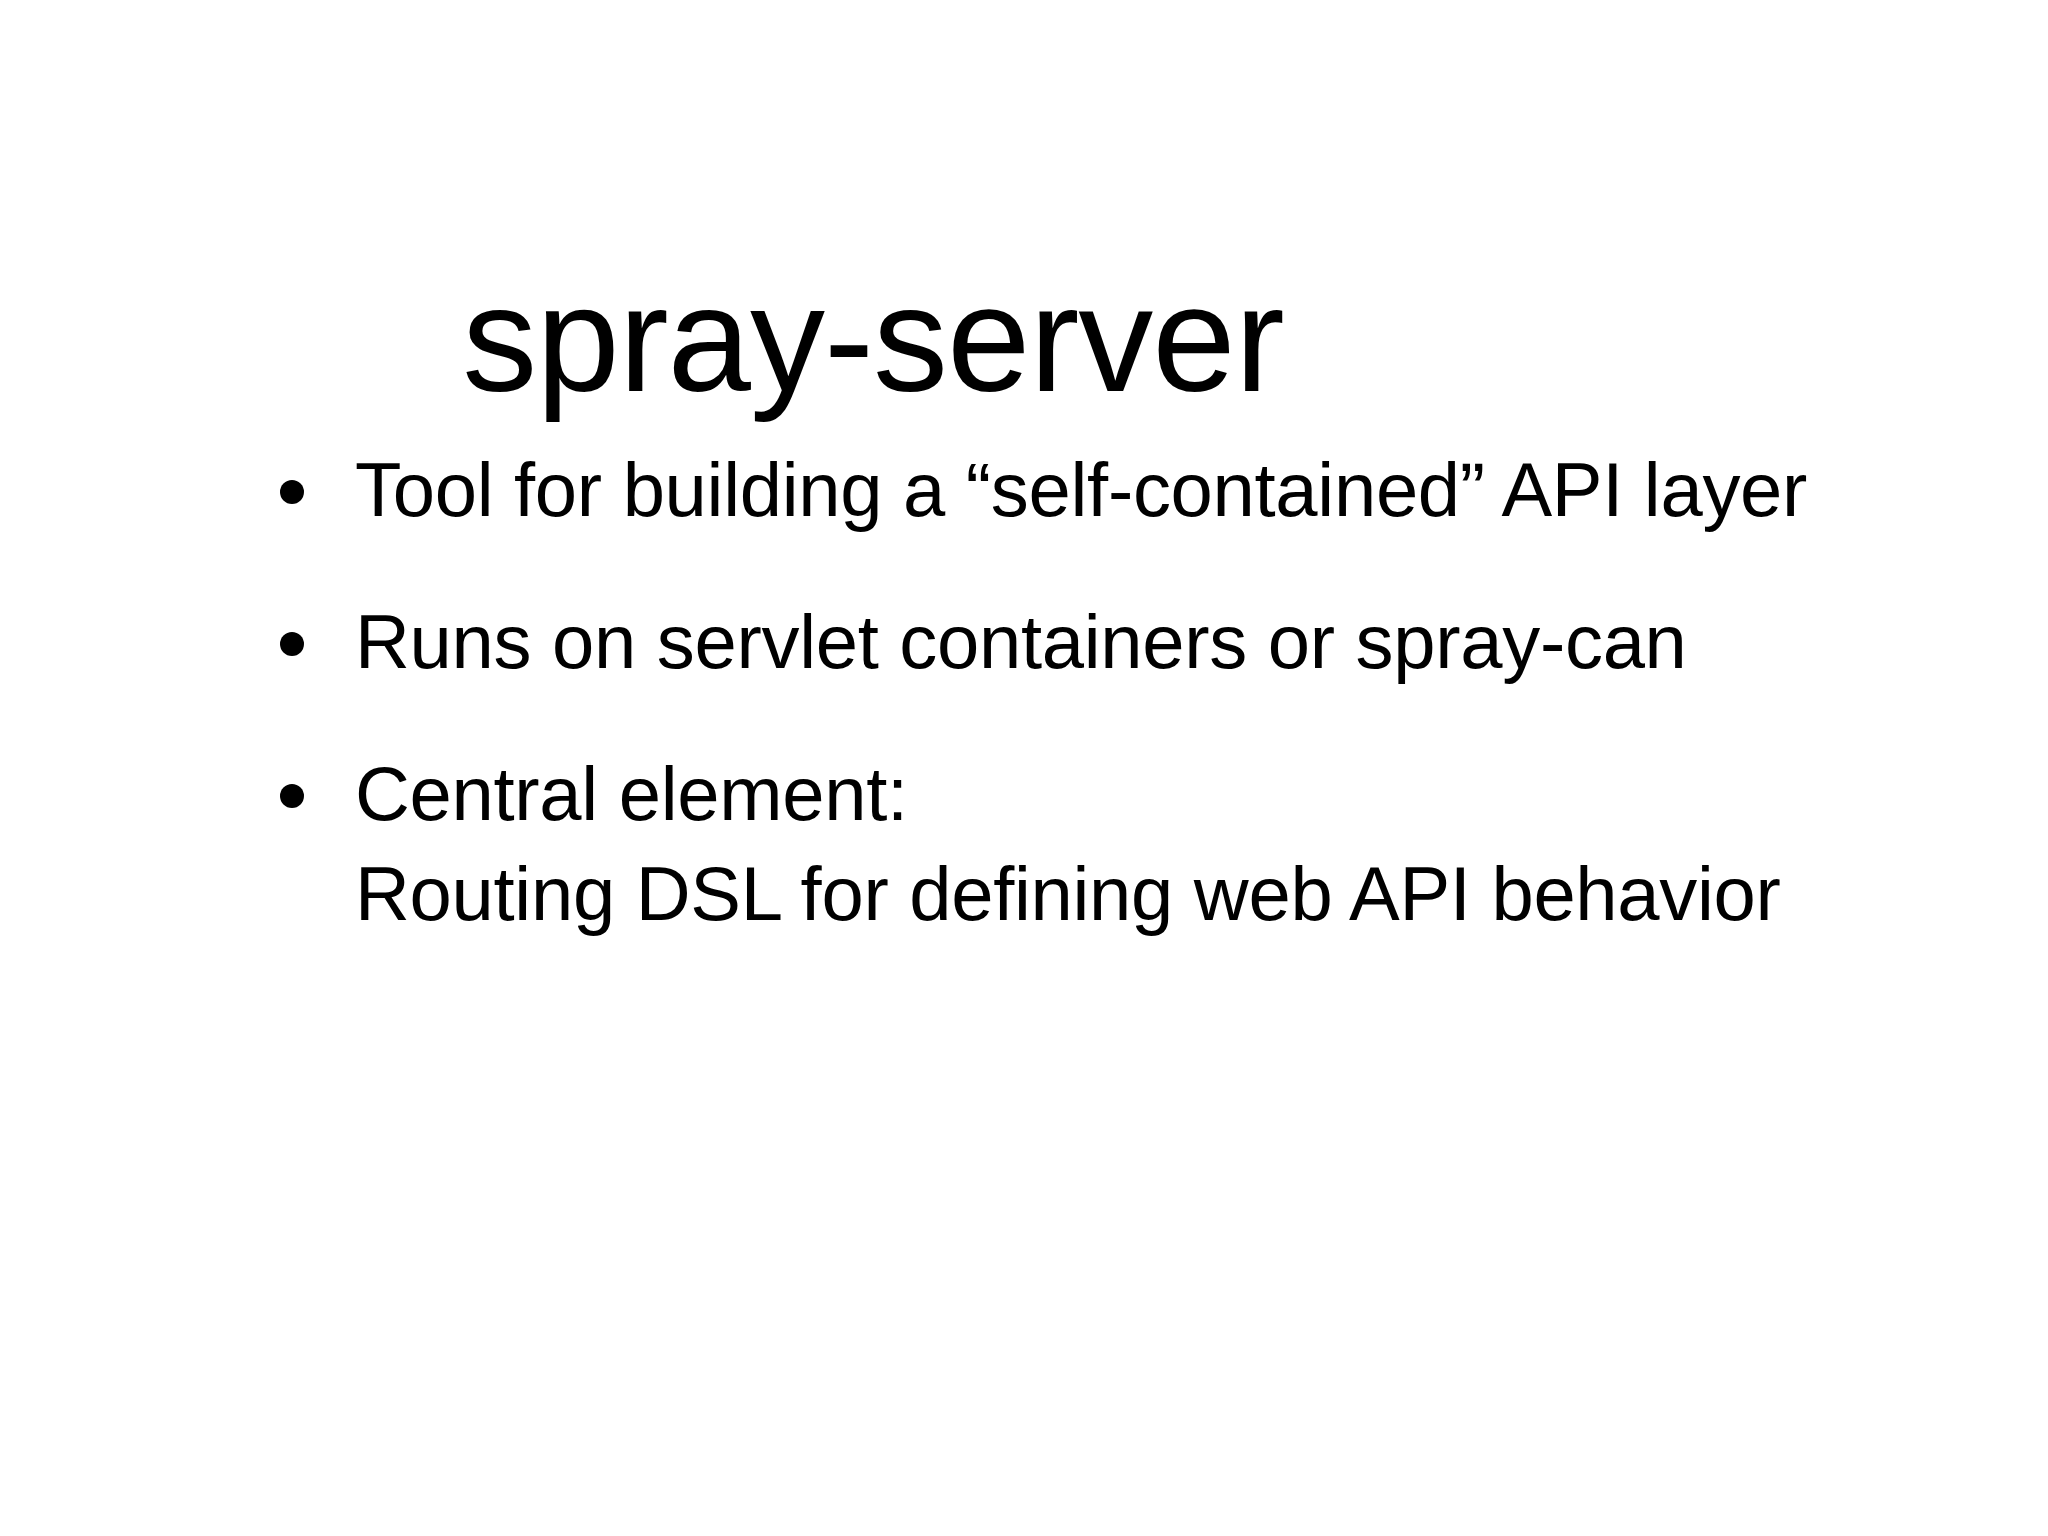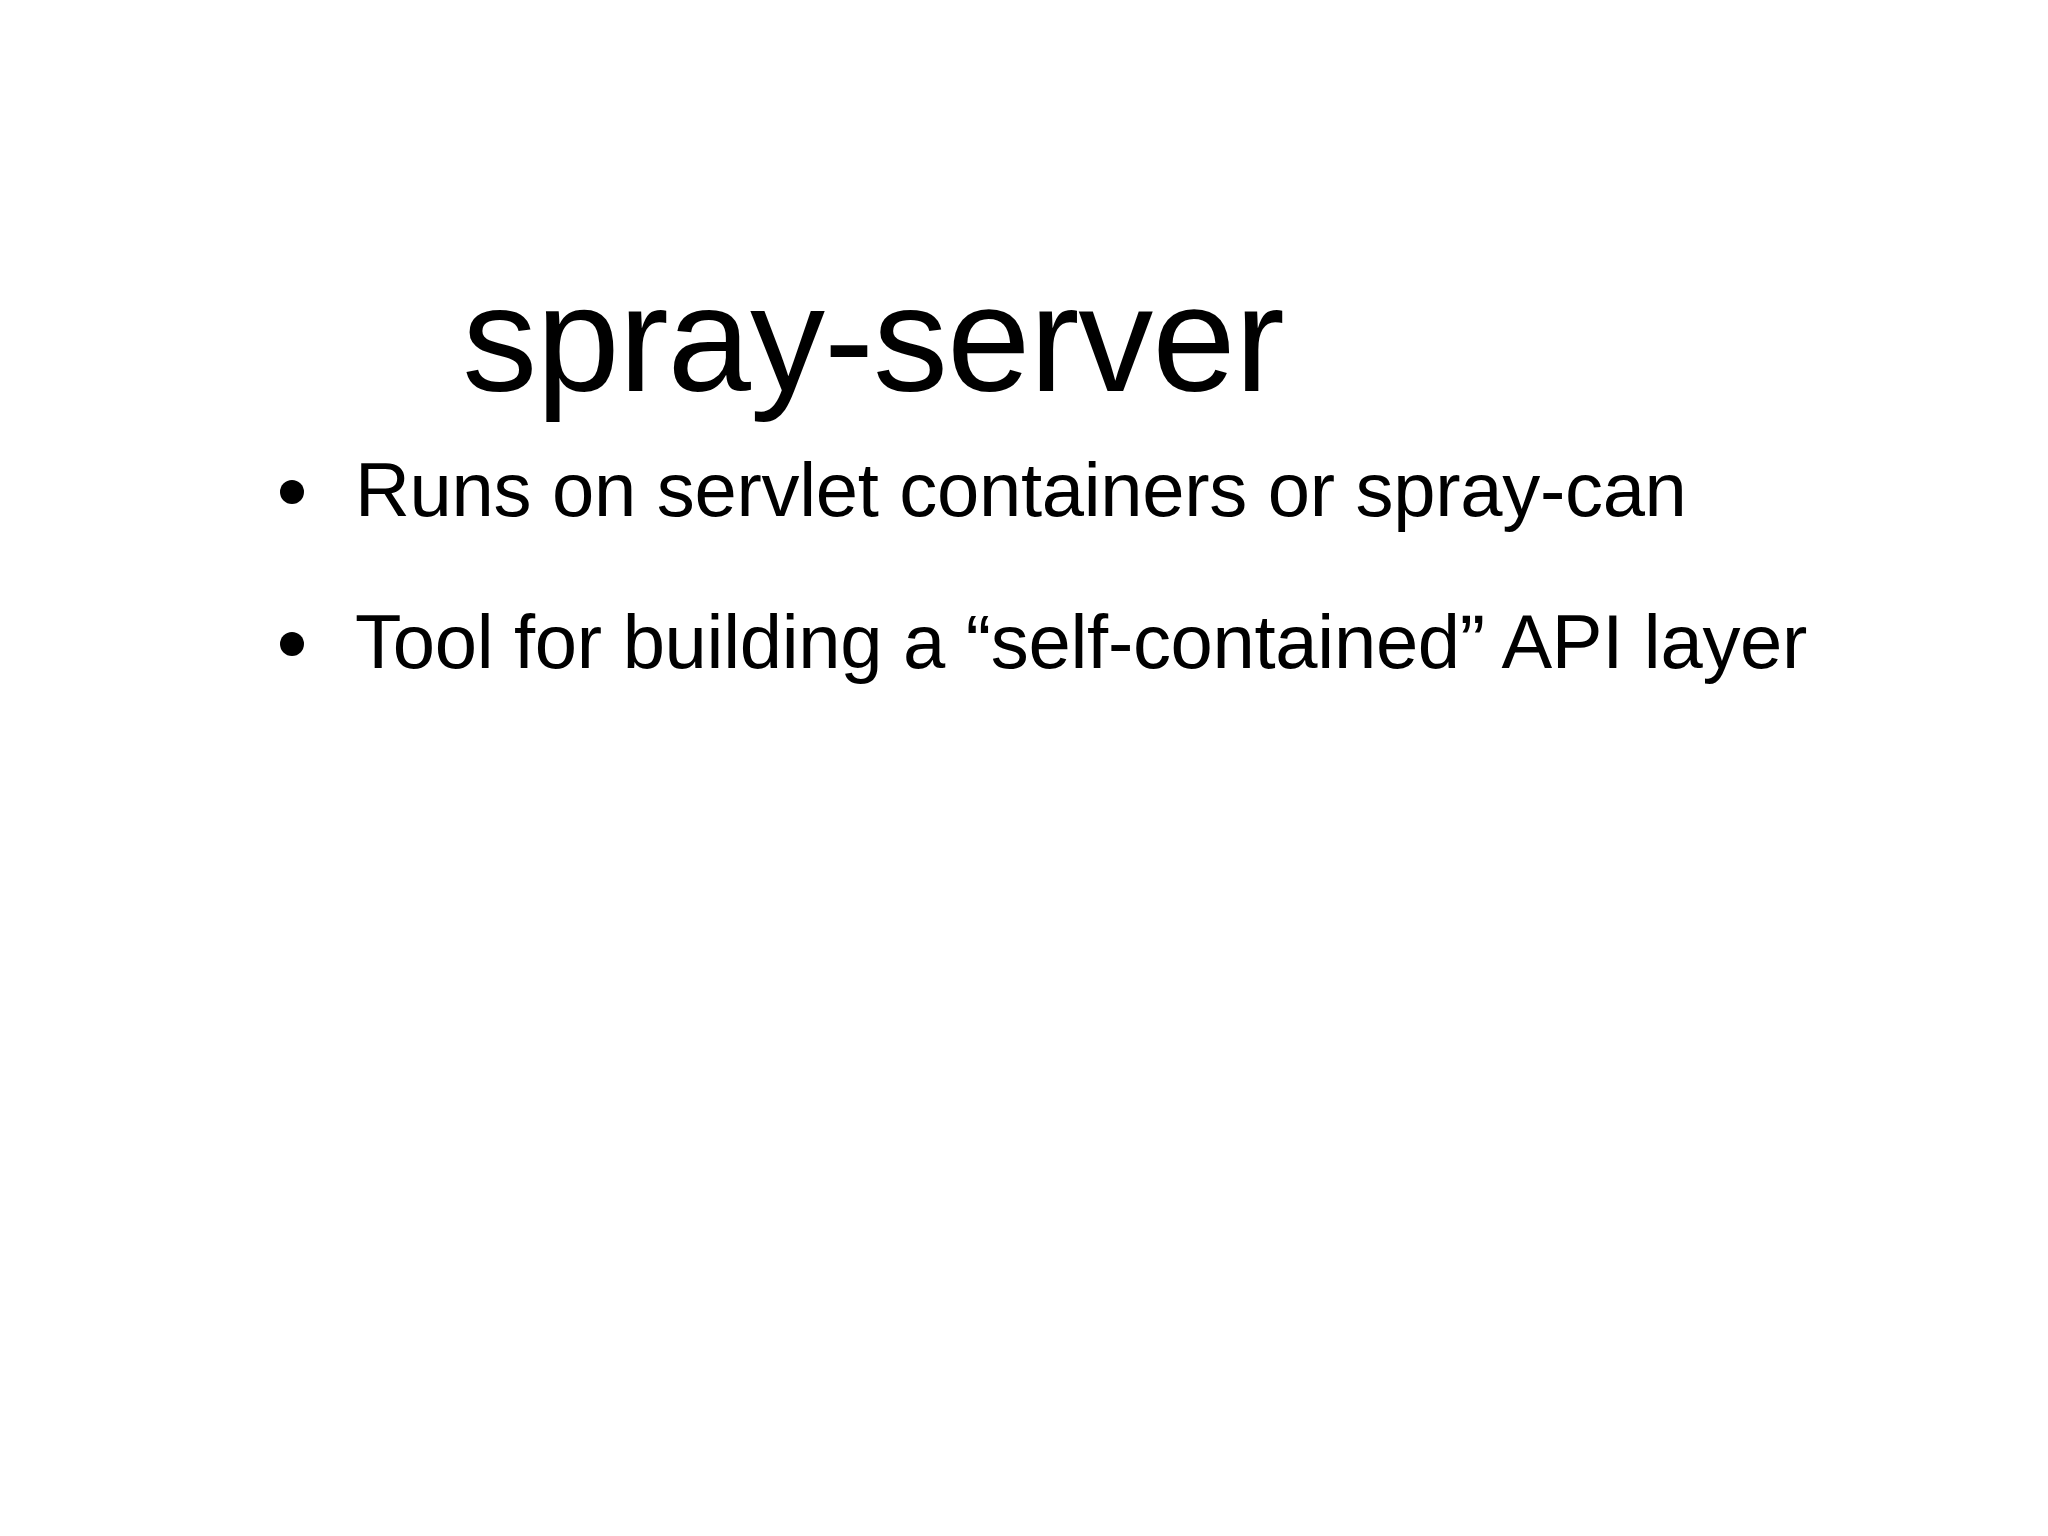--- a/index.html
+++ b/index.html
@@ -81,24 +81,29 @@
 <body>
 
 <div class="slide">
 
   <h1 class="slide-title">spray-server</h1>
 
   <ul class="bullet-list" style="list-style:none;margin:0;padding:0;">
 
     <li class="bullet-item">
       <span class="bullet-marker"></span>
+      <span class="bullet-text">Tool for building a “self-contained” API layer</span>
+    </li>
+
+    <li class="bullet-item">
+      <span class="bullet-marker"></span>
       <span class="bullet-text">Runs on servlet containers or spray-can</span>
     </li>
 
     <li class="bullet-item">
       <span class="bullet-marker"></span>
-      <span class="bullet-text">Tool for building a “self-contained” API layer</span>
+      <span class="bullet-text">Central element:
+Routing DSL for defining web API behavior</span>
     </li>
-
 
   </ul>
 
 </div>
 
 </body></html>

